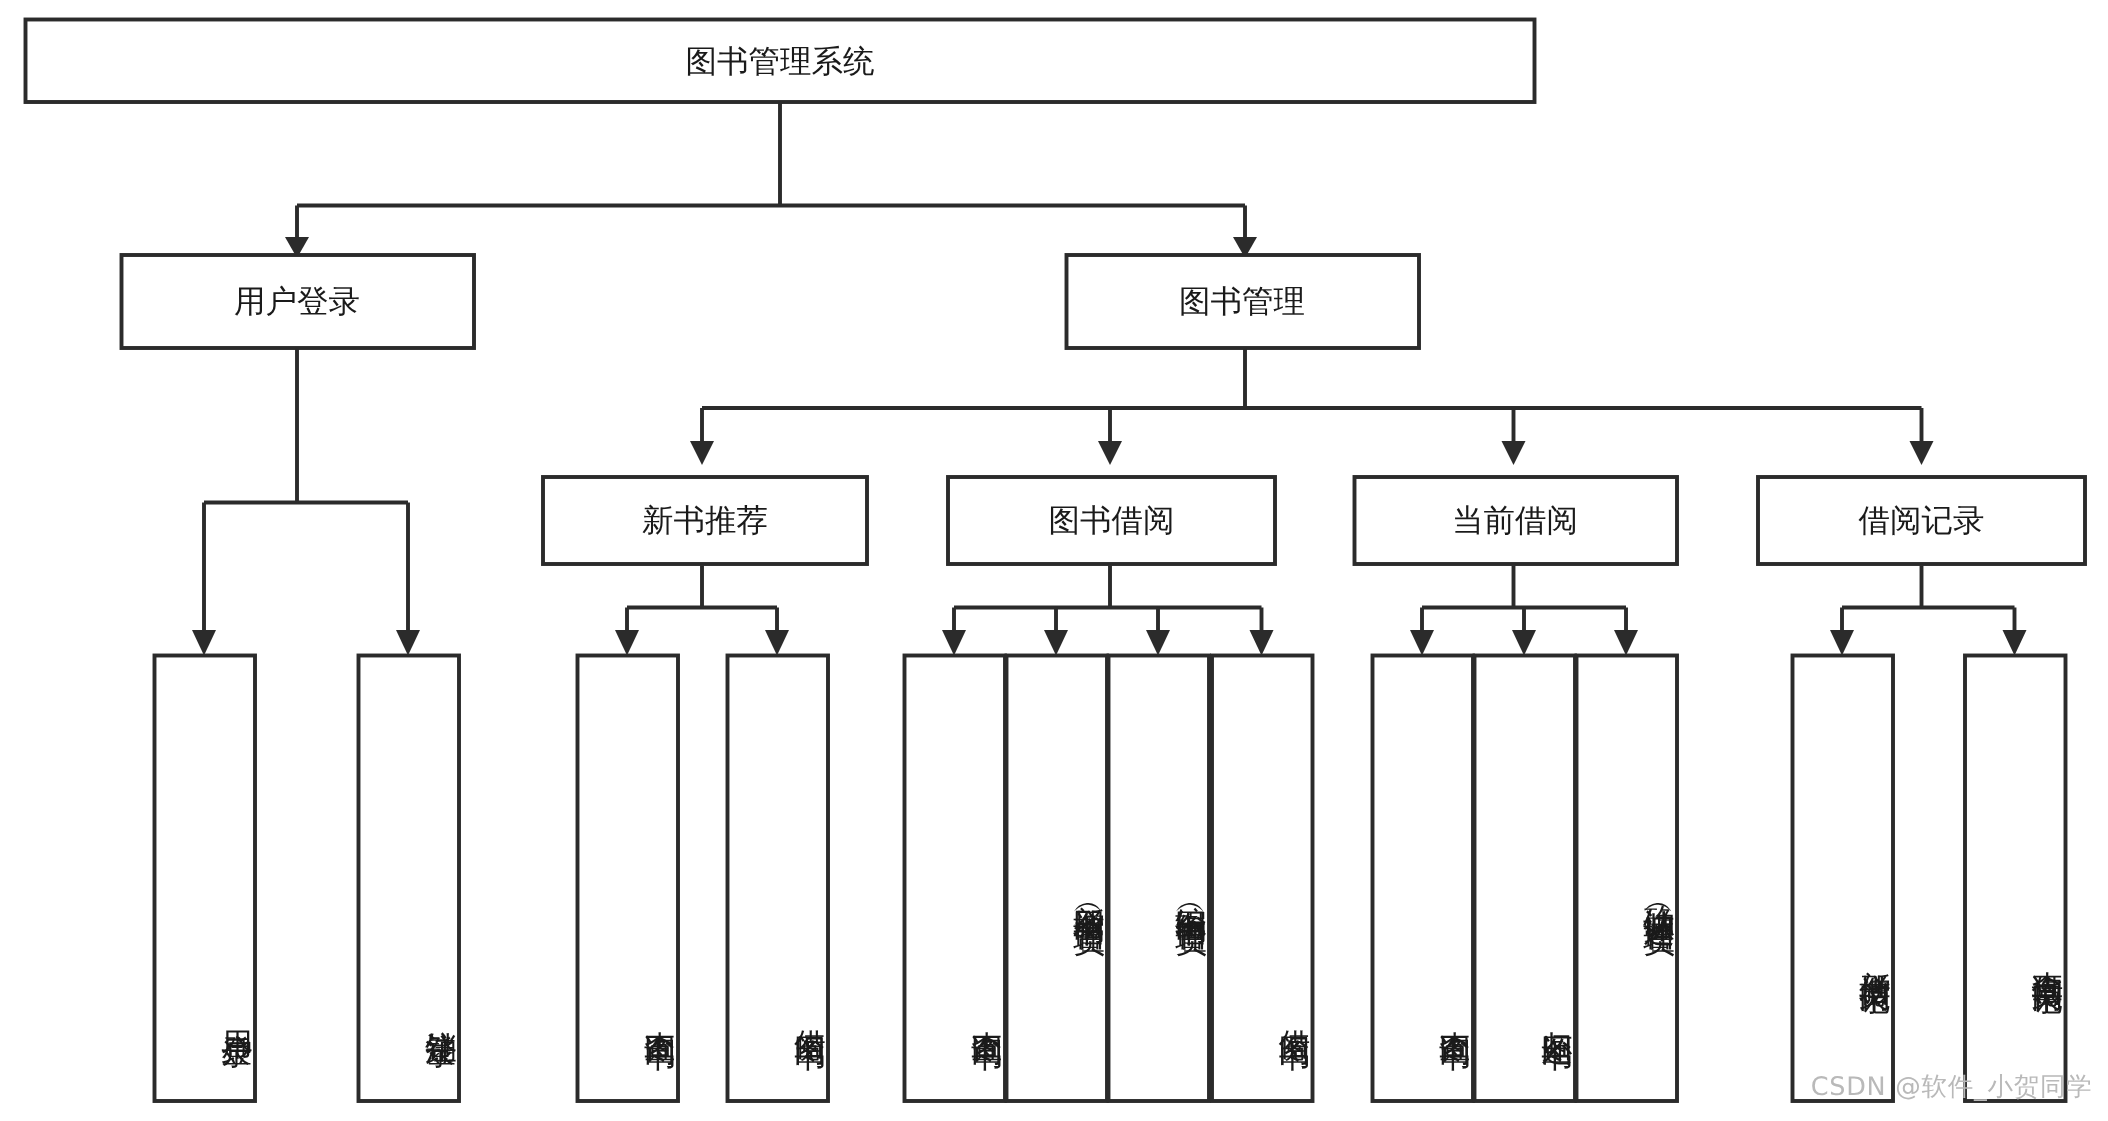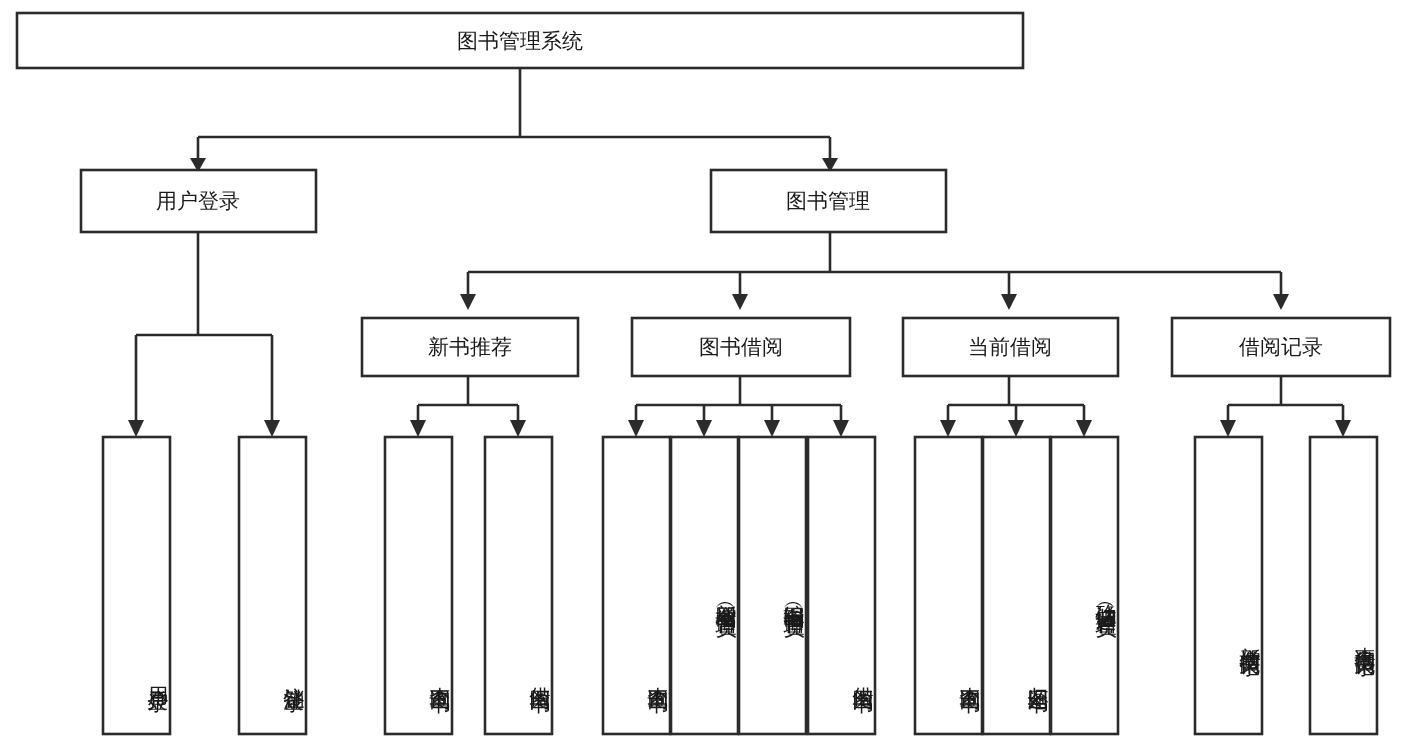--- a/index.html
+++ b/index.html
@@ -207,13 +207,14 @@
   <div class="vert-label" style="left:739px; top:437px; width:67px; height:297px; padding-top:10px;">编辑图书（管理员）</div>
   <div class="vert-label" style="left:808px; top:437px; width:67px; height:297px; padding-top:88px;">借阅图书</div>
 
   <div class="vert-label" style="left:915px; top:437px; width:67px; height:297px; padding-top:88px;">查询图书</div>
   <div class="vert-label" style="left:983px; top:437px; width:67px; height:297px; padding-top:88px;">归还图书</div>
   <div class="vert-label" style="left:1051px; top:437px; width:67px; height:297px; padding-top:10px;">确认归还（管理员）</div>
 
   <div class="vert-label" style="left:1195px; top:437px; width:67px; height:297px; padding-top:50px;">新增借阅记录</div>
   <div class="vert-label" style="left:1310px; top:437px; width:67px; height:297px; padding-top:50px;">查询借阅记录</div>
 
+  <div class="watermark">CSDN @软件_小贺同学</div>
 </div>
 
 </body></html>

